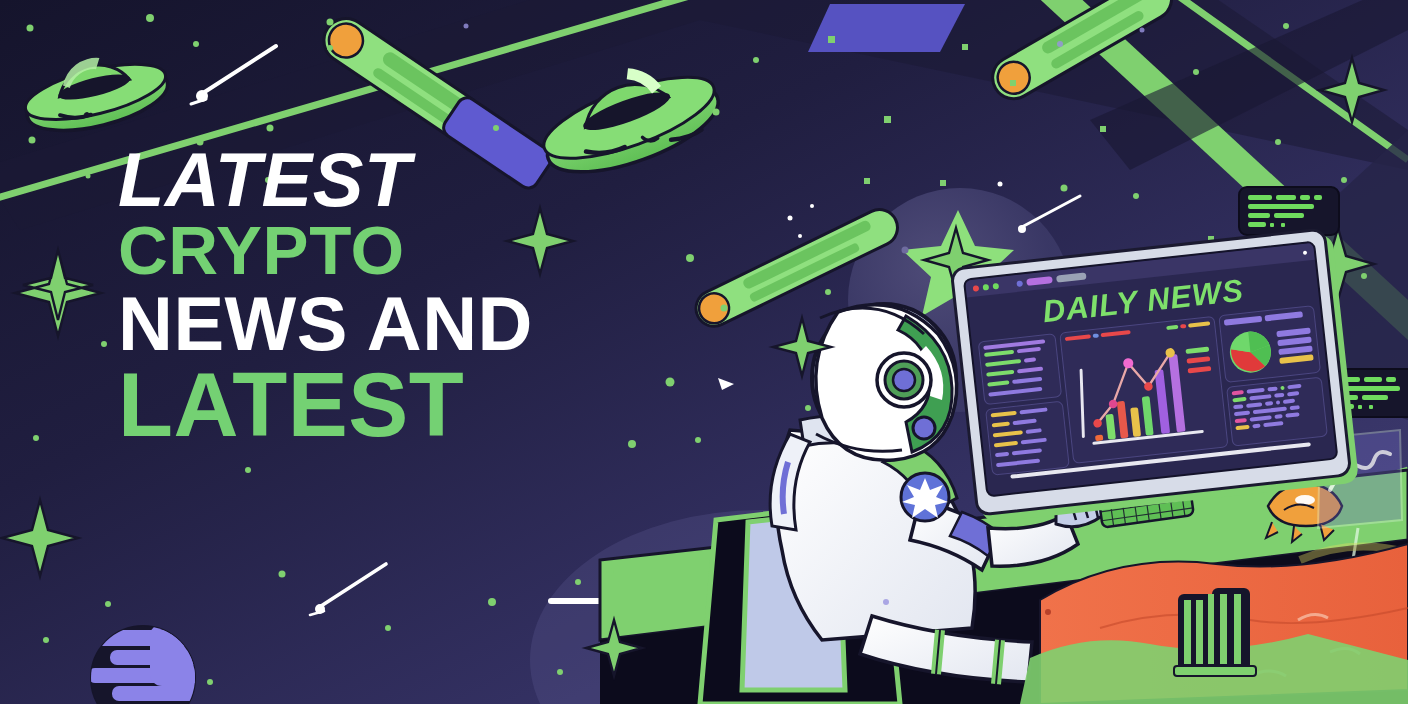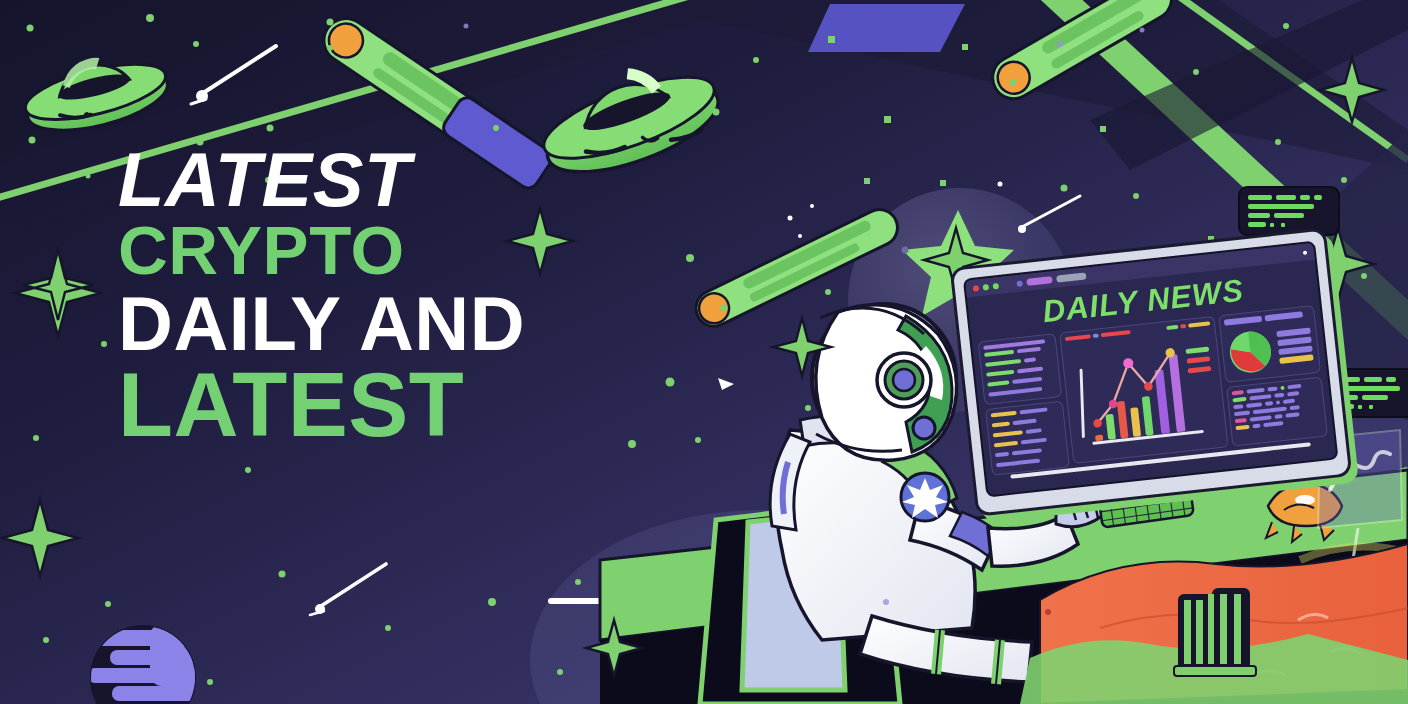--- a/index.html
+++ b/index.html
@@ -361,21 +361,21 @@
       <circle cx="790" cy="218" r="2.5"></circle>
         <circle cx="812" cy="206" r="2"></circle>
       <circle cx="800" cy="236" r="2"></circle>
         <circle cx="1000" cy="184" r="2.5"></circle>
     </g>
   </svg>
 
   <div id="headline">
     <div class="hl1">LATEST</div>
     <div class="hl2">CRYPTO</div>
-    <div class="hl3">DAILY AND</div>
+    <div class="hl3">NEWS AND</div>
     <div class="hl4">LATEST</div>
   </div>
 
   <div class="term" style="left:1238px;top:186px;width:82px;">
     <div style="display:flex;gap:4px;">
         <span class="tln" style="width:24px"></span>
         <span class="tln" style="width:20px"></span>
         <span class="tln" style="width:10px"></span>
         <span class="tln" style="width:8px"></span>
       </div>

